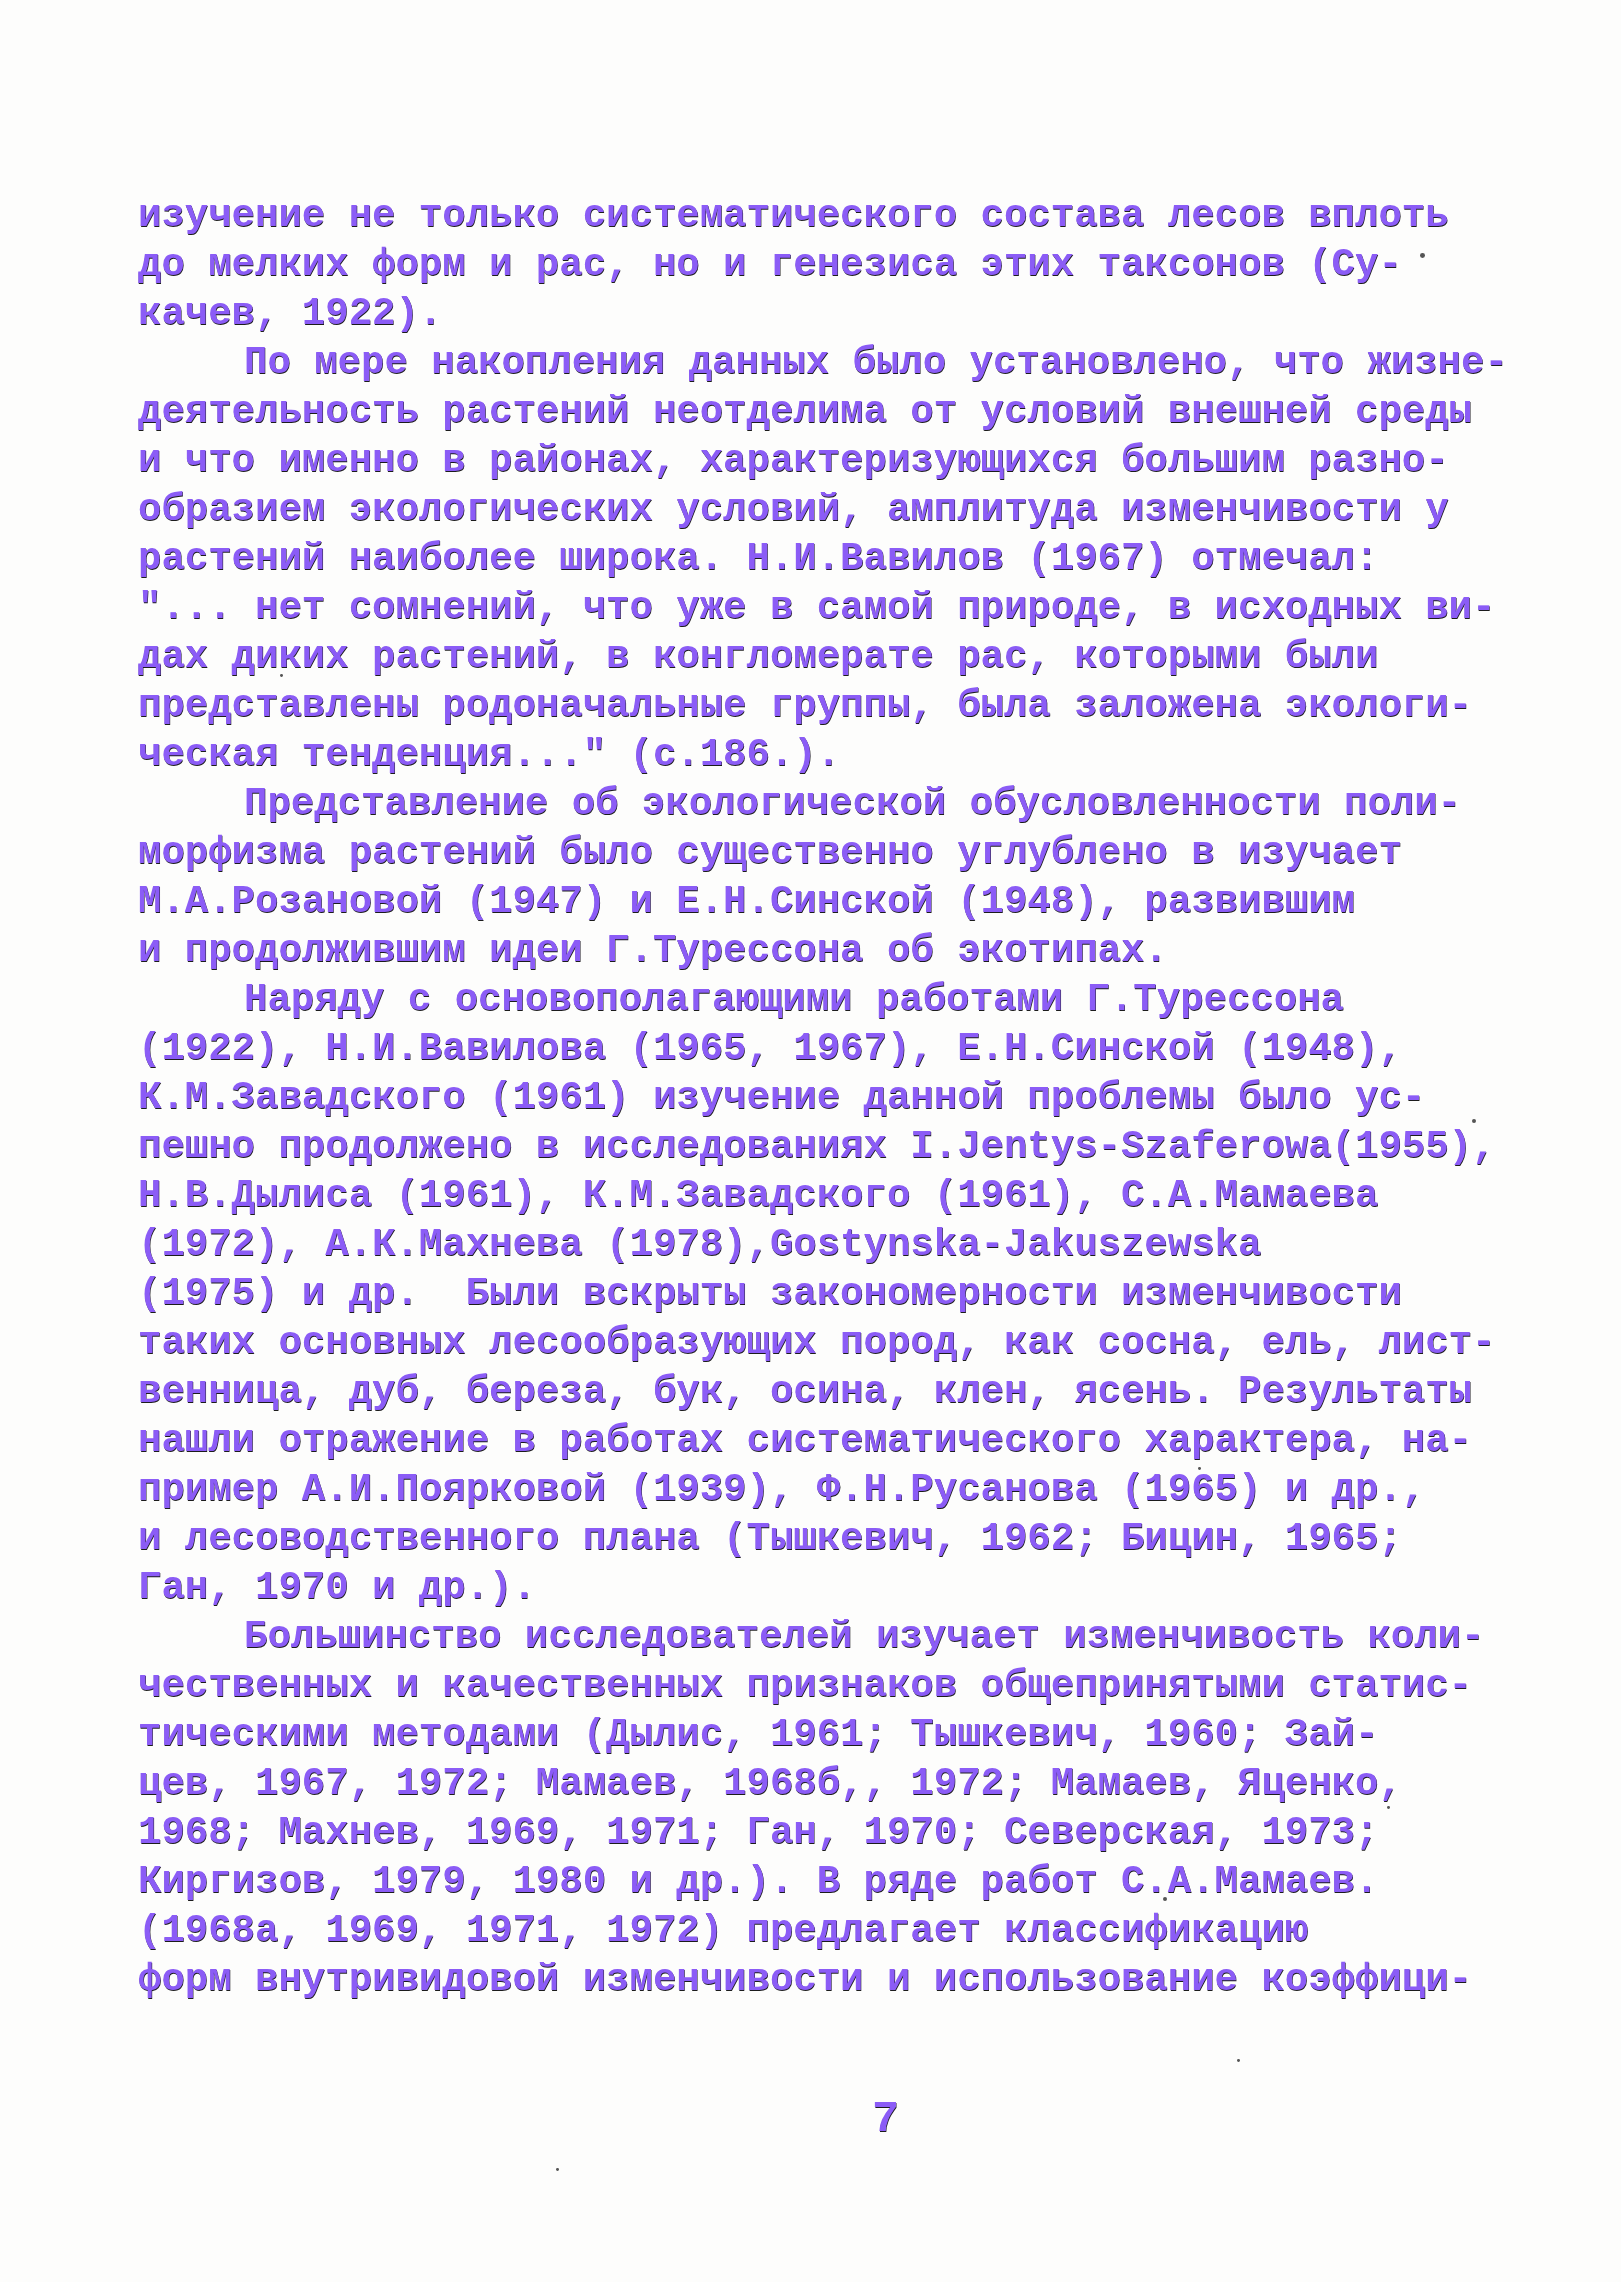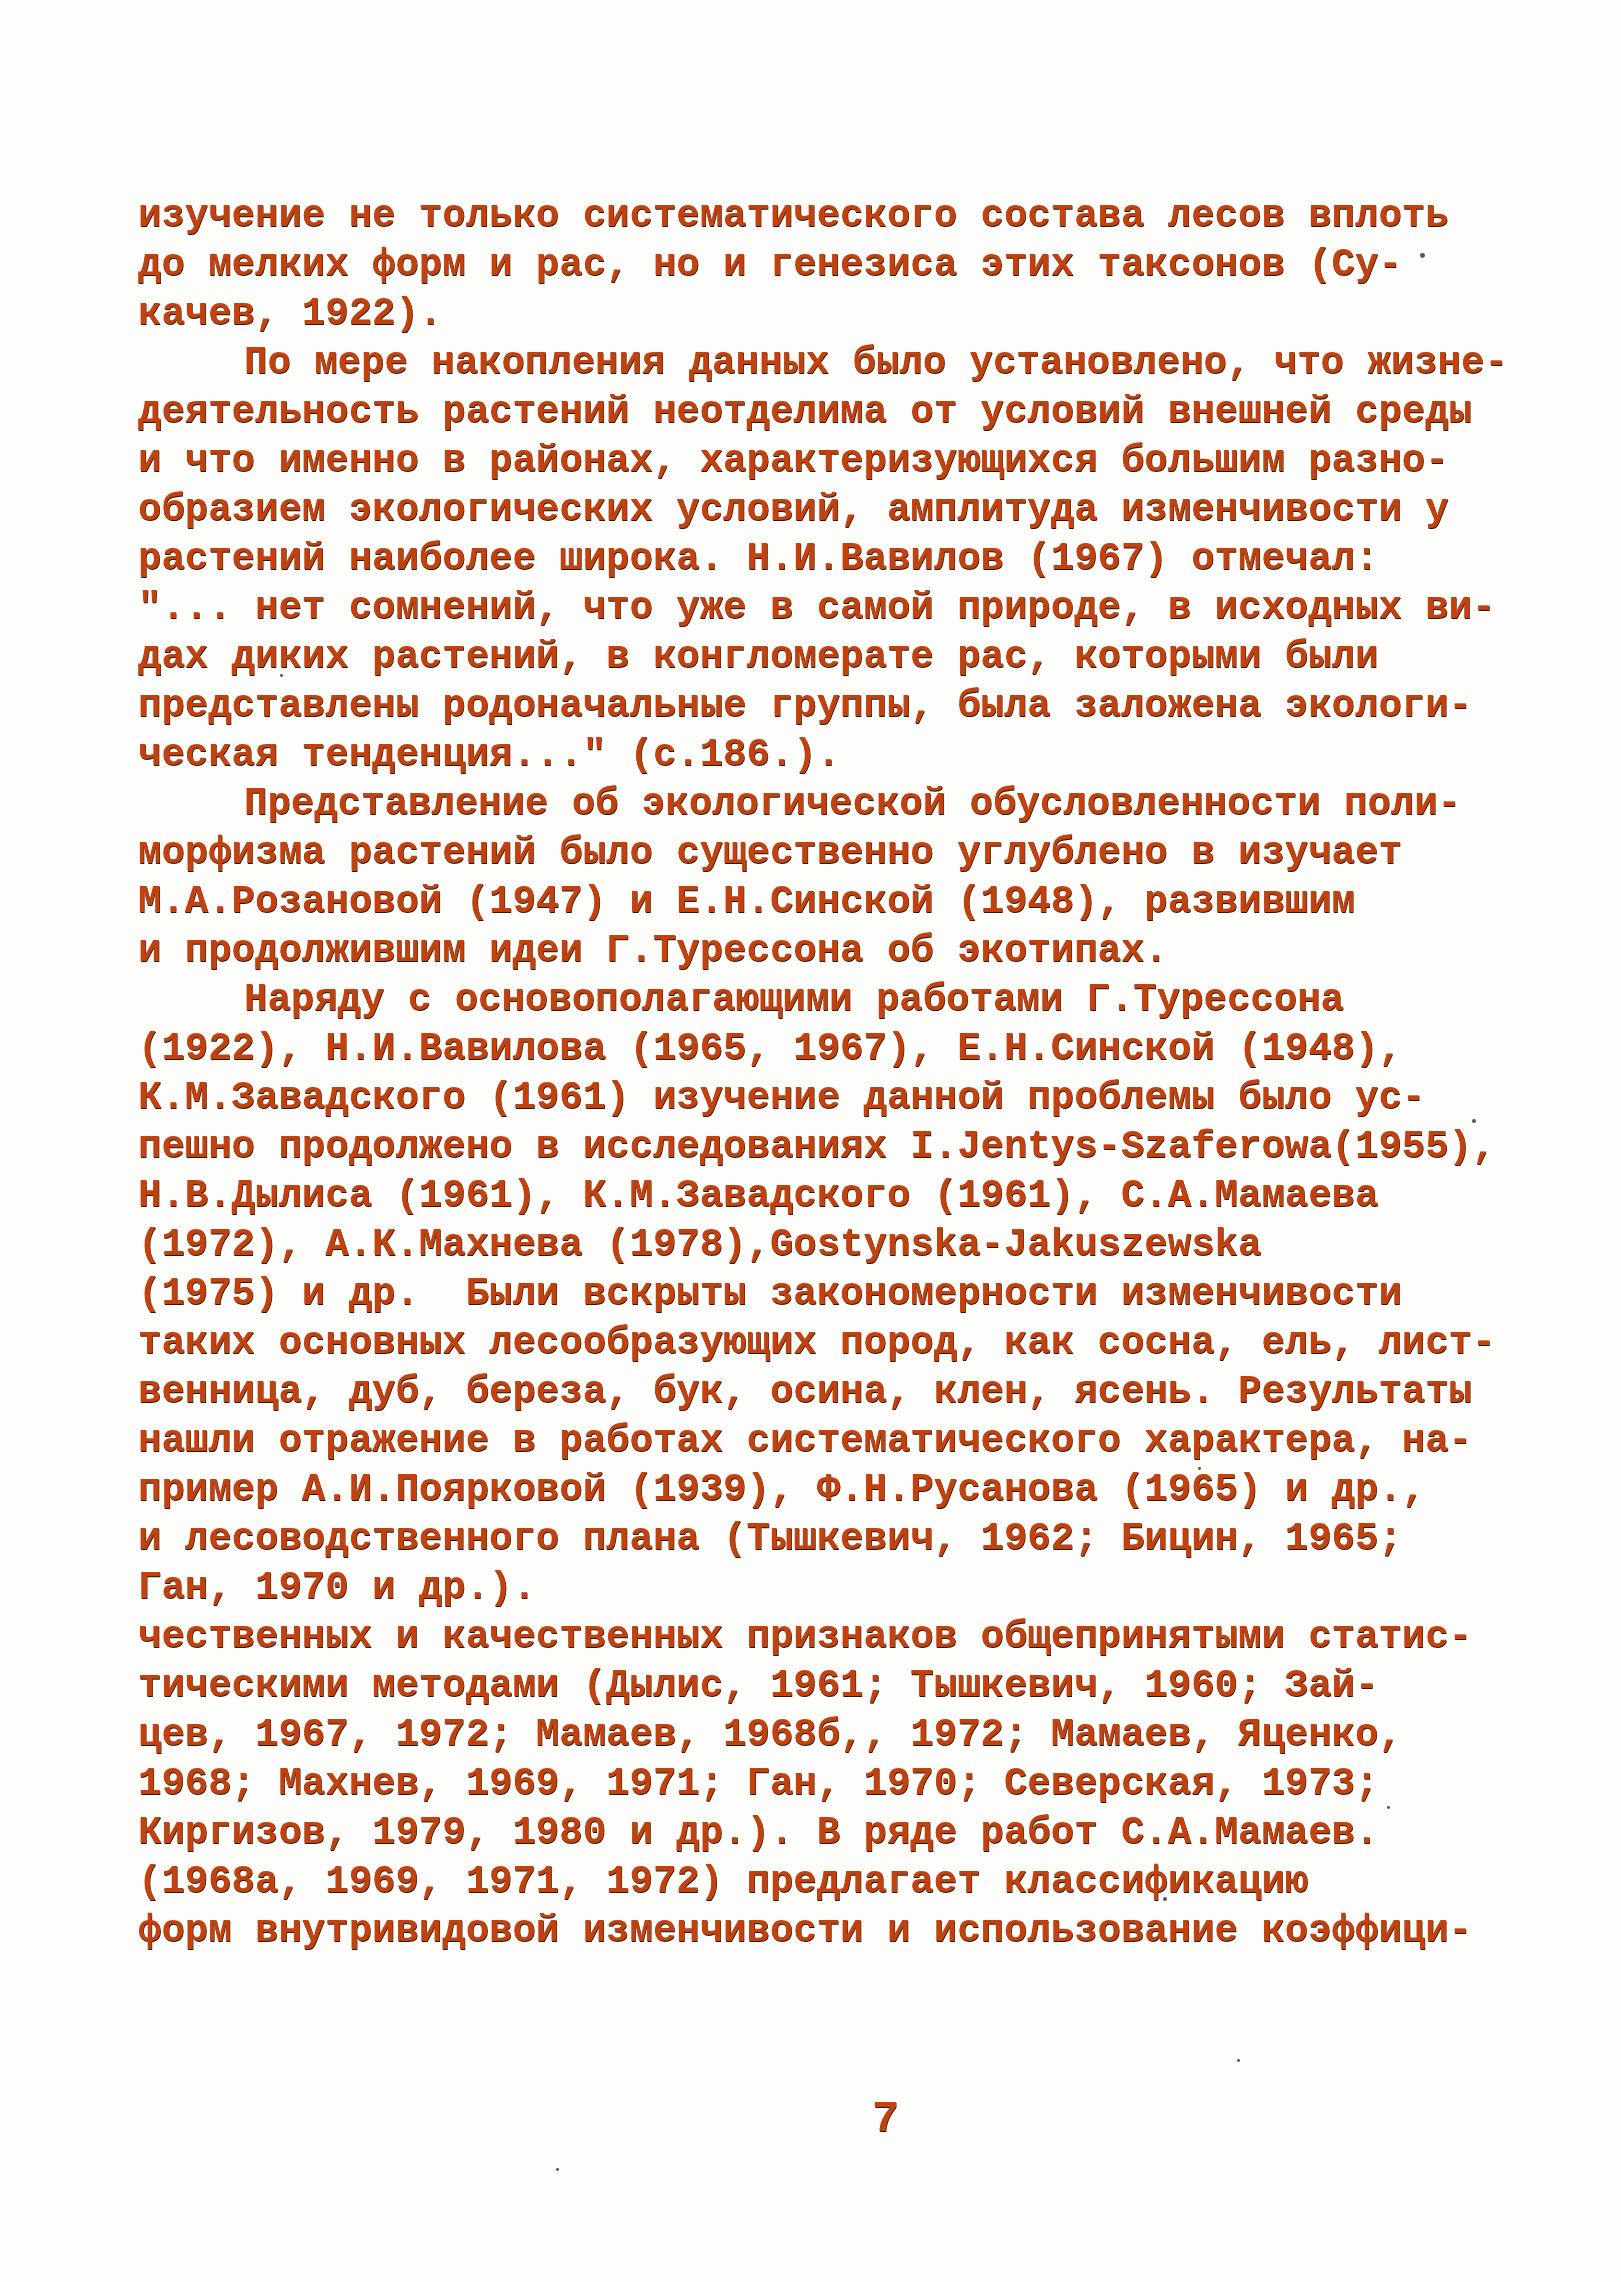--- a/index.html
+++ b/index.html
@@ -6,21 +6,21 @@
     margin: 0;
     padding: 0;
     background: #ffffff;
   }
   .page {
     position: relative;
     width: 1621px;
     height: 2283px;
     background: #fdfdfc;
     overflow: hidden;
-    color: #c2410c;
+    color: #8b5cf6;
     font-family: "Liberation Mono", "DejaVu Sans Mono", monospace;
     font-weight: 700;
     text-decoration: underline;
   }
   .text-block {
     position: absolute;
     left: 138px;
     top: 192px;
     width: 1392px;
   }
@@ -90,20 +90,21 @@
       <div class="line">(1975) и др.  Были вскрыты закономерности изменчивости</div>
       <div class="line">таких основных лесообразующих пород, как сосна, ель, лист-</div>
       <div class="line">венница, дуб, береза, бук, осина, клен, ясень. Результаты</div>
       <div class="line">нашли отражение в работах систематического характера, на-</div>
       <div class="line">пример А.И.Поярковой (1939), Ф.Н.Русанова (1965) и др.,</div>
       <div class="line">и лесоводственного плана (Тышкевич, 1962; Бицин, 1965;</div>
       <div class="line">Ган, 1970 и др.).</div>
     </div>
 
     <div class="para">
+      <div class="line indent">Большинство исследователей изучает изменчивость коли-</div>
       <div class="line">чественных и качественных признаков общепринятыми статис-</div>
       <div class="line">тическими методами (Дылис, 1961; Тышкевич, 1960; Зай-</div>
       <div class="line">цев, 1967, 1972; Мамаев, 1968б,, 1972; Мамаев, Яценко,</div>
       <div class="line">1968; Махнев, 1969, 1971; Ган, 1970; Северская, 1973;</div>
       <div class="line">Киргизов, 1979, 1980 и др.). В ряде работ С.А.Мамаев.</div>
       <div class="line">(1968а, 1969, 1971, 1972) предлагает классификацию</div>
       <div class="line">форм внутривидовой изменчивости и использование коэффици-</div>
     </div>
 
   </main>

